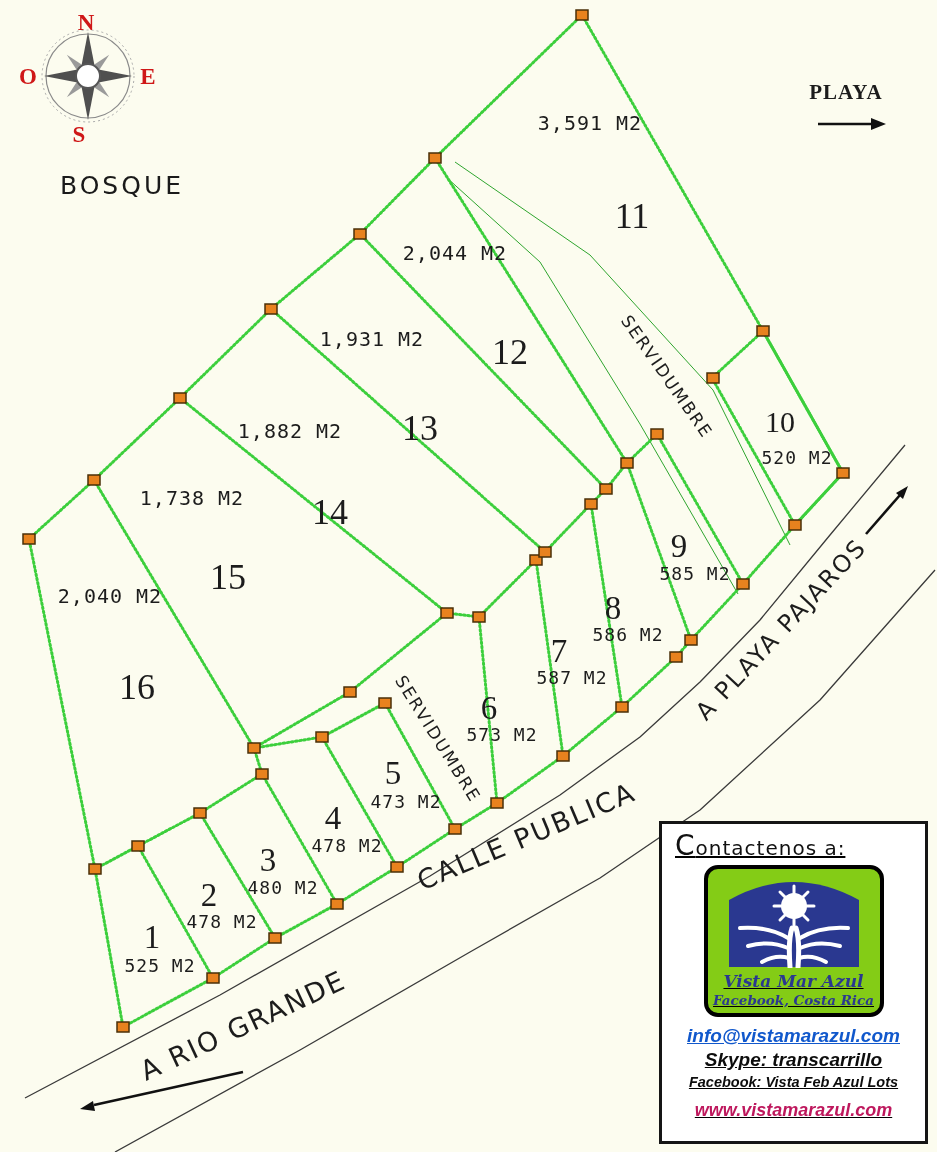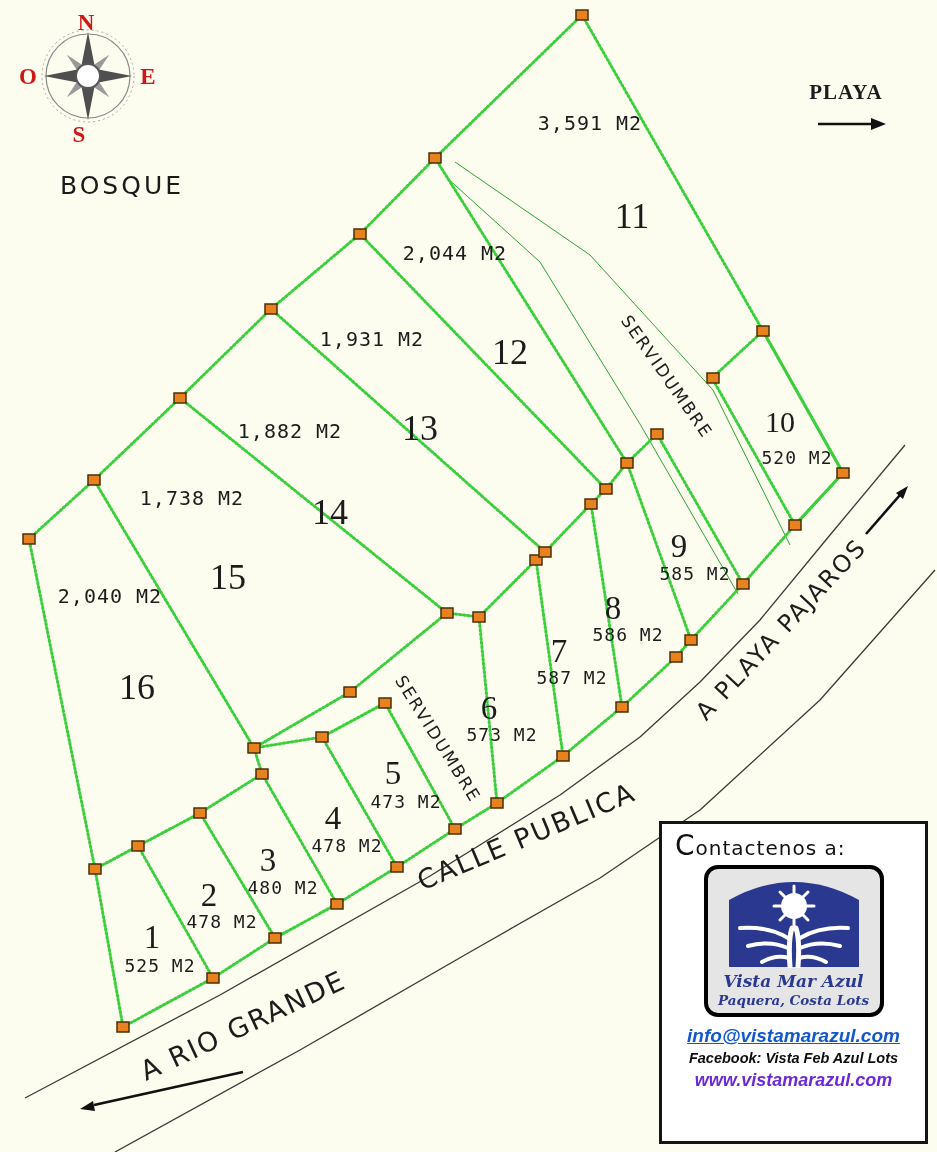--- a/index.html
+++ b/index.html
@@ -24,34 +24,34 @@
   .a-sm{font-size:18px;}
   .street{font-family:"DejaVu Sans",sans-serif;}
   .serv{font-size:17px;letter-spacing:2px;}
   .big-street{font-size:27px;letter-spacing:2px;}
   .mid-street{font-size:24px;letter-spacing:2px;}
   .bosque{font-size:25px;letter-spacing:3px;fill:#1a1a1a;}
   .playa{font-family:"Liberation Serif",serif;font-weight:bold;font-size:21px;letter-spacing:1px;}
   .cmp{font-family:"Liberation Serif",serif;font-weight:bold;font-size:23px;fill:#cf1717;}
   
   .contact-card{position:absolute;left:659px;top:821px;width:269px;height:323px;background:#ffffff;
-                border:3px solid #151515;box-sizing:border-box;text-align:center;padding:5px 2px 0;}
+                border:3px solid #151515;box-sizing:border-box;text-align:center;padding:5px 2px 0;text-decoration:underline;}
   .contact-heading{text-align:left;font-size:20px;color:#111;padding-left:11px;
                    font-family:"DejaVu Sans",sans-serif;letter-spacing:1px;}
   .contact-heading::first-letter{font-size:28px;}
   .logo-box{width:162px;margin:3px auto 5px;border:4px solid #000;border-radius:14px;
-            background:#e5e5e5;padding:7px 5px 5px;}
+            background:#84cc16;padding:7px 5px 5px;}
   .logo-title{color:#2a3890;font:italic bold 17px "DejaVu Serif",serif;line-height:1.15;}
   .logo-sub{color:#2a3890;font:italic bold 13.5px "DejaVu Serif",serif;line-height:1.2;}
   .c-tel{font:bold 19px "Liberation Sans",sans-serif;color:#0d0d0d;margin-top:3px;}
   .c-email{display:block;font:italic bold 19px "Liberation Sans",sans-serif;color:#1158cc;
            text-decoration:underline;margin-top:8px;}
   .c-skype{font:italic bold 19px "Liberation Sans",sans-serif;color:#0d0d0d;margin-top:2px;}
   .c-fb{font:italic bold 14.5px "Liberation Sans",sans-serif;color:#0d0d0d;margin-top:3px;}
-  .c-www{font:italic bold 18px "Liberation Sans",sans-serif;color:#6d28d9;margin-top:4px;}
+  .c-www{font:italic bold 18px "Liberation Sans",sans-serif;color:#be185d;margin-top:10px;}
 </style>
 </head>
 <body>
 
 <div class="stage">
   <svg class="map" width="937" height="1152" viewBox="0 0 937 1152">
 
     <g>
       <polyline class="road" points="25,1098 220,995 430,876 560,795 640,737 700,682 760,620 830,535 905,445"></polyline>
       <polyline class="road" points="115,1152 300,1050 470,952 600,878 700,810 820,700 935,570"></polyline>
@@ -220,19 +220,20 @@
           <path d="M70,91 Q72,64 68,52" stroke-width="5"></path>
           <path d="M60,62 Q40,50 12,52" stroke-width="4"></path>
           <path d="M60,72 Q42,64 20,70" stroke-width="4"></path>
           <path d="M61,82 Q48,78 34,86" stroke-width="4"></path>
           <path d="M72,62 Q92,50 120,52" stroke-width="4"></path>
           <path d="M72,72 Q90,64 112,70" stroke-width="4"></path>
           <path d="M71,82 Q84,78 98,86" stroke-width="4"></path>
         </g>
       </svg>
       <div class="logo-title">Vista Mar Azul</div>
-      <div class="logo-sub">Paquera, Costa Lots</div>
+      <div class="logo-sub">Facebook, Costa Rica</div>
     </div>
     <a class="c-email">info@vistamarazul.com</a>
+    <div class="c-skype">Skype: transcarrillo</div>
     <div class="c-fb">Facebook: Vista Feb Azul Lots</div>
     <div class="c-www">www.vistamarazul.com</div>
   </div>
 </div>
 
 </body></html>

